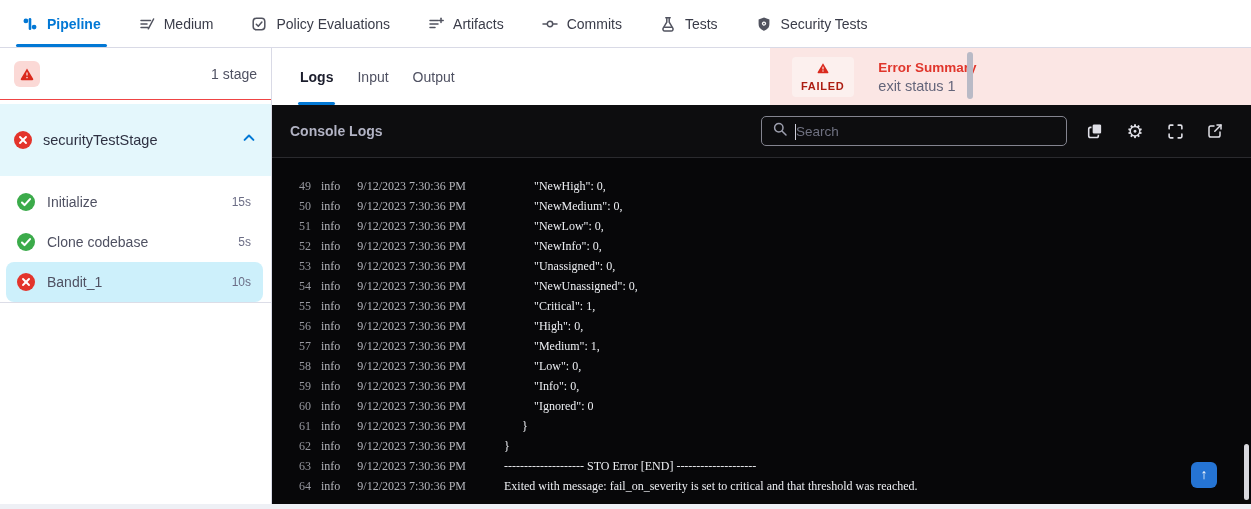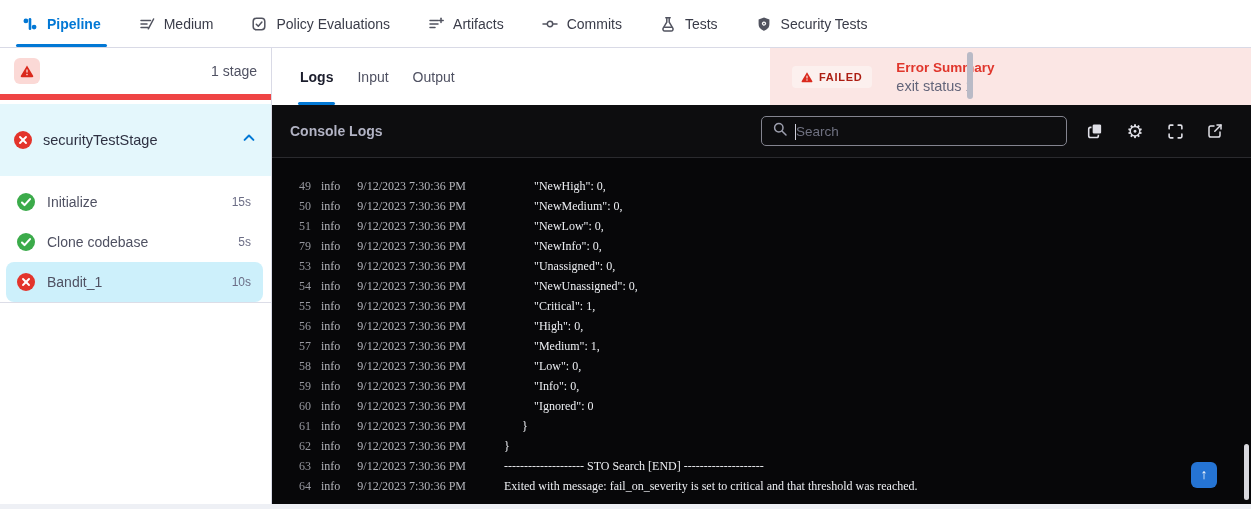--- a/index.html
+++ b/index.html
@@ -18,42 +18,42 @@
   .nav-right .cv-label { font-size:13.5px; color:#1c1e2d; }
   .toggle { width:36px; height:20px; border-radius:10px; background:#0278d5; position:relative; cursor:pointer; }
   .toggle .knob { position:absolute; top:2px; right:2px; width:16px; height:16px; border-radius:50%; background:#fff; }
   .info-circle { width:16px; height:16px; border:1.5px solid #0278d5; border-radius:50%; color:#0278d5; font-size:10px; font-weight:700; display:flex; align-items:center; justify-content:center; font-family:"Liberation Serif", serif; }
 
   
   .layout { flex:1; display:flex; min-height:0; }
 
   
   .sidebar { width:272px; min-width:272px; background:#fff; border-right:1px solid #d9dae6; display:flex; flex-direction:column; }
-  .sidebar-top { height:52px; min-height:52px; border-bottom:6px solid #ef4444; display:flex; align-items:center; justify-content:space-between; padding:0 14px; }
+  .sidebar-top { height:52px; min-height:52px; border-bottom:1px solid #ef4444; display:flex; align-items:center; justify-content:space-between; padding:0 14px; }
   .warn-badge { width:26px; height:26px; border-radius:6px; background:#fbd9d6; display:flex; align-items:center; justify-content:center; }
   .stage-count { font-size:14px; color:#4f5162; }
   .stage-header { margin-top:4px; height:72px; min-height:72px; background:#e4f7fc; display:flex; align-items:center; gap:11px; padding:0 14px; cursor:pointer; }
   .stage-name { flex:1; font-size:14.5px; font-weight:500; color:#2e3142; }
   .status-circle { width:18px; height:18px; min-width:18px; border-radius:50%; display:flex; align-items:center; justify-content:center; }
   .status-circle.success { background:#3bab4a; }
   .status-circle.failed  { background:#e3342b; }
   .steps { margin-top:6px; border-bottom:1px solid #dcdde7; padding-bottom:0; }
   .step { height:40px; display:flex; align-items:center; gap:12px; padding:0 20px 0 17px; cursor:pointer; }
   .step.selected { background:#cdf0fb; border-radius:8px; margin:0 8px 0 6px; padding:0 12px 0 11px; }
   .step-name { flex:1; font-size:14px; color:#4f5162; }
   .step-duration { font-size:12px; color:#6b6d85; }
 
   
   .main { flex:1; display:flex; flex-direction:column; min-width:0; }
   .tabbar { height:57px; min-height:57px; background:#fff; position:relative; display:flex; align-items:stretch; gap:24px; padding-left:28px; }
   .console-tab { display:flex; align-items:center; font-size:14px; color:#4f5162; font-weight:500; position:relative; cursor:pointer; }
   .console-tab.active { color:#1b1d2c; font-weight:700; }
   .console-tab.active::after { content:''; position:absolute; left:-2px; right:-2px; bottom:0; height:3px; background:#0278d5; border-radius:2px; }
   .error-strip { position:absolute; left:498px; right:0; top:0; bottom:0; background:#fbe6e4; display:flex; align-items:center; gap:24px; padding-left:22px; }
-  .failed-badge { display:flex; align-items:center; gap:6px; background:#fcf0ee; border-radius:4px; padding:5px 10px 5px 9px; font-size:11px; font-weight:700; letter-spacing:.7px; color:#ac1d12; }
+  .failed-badge { display:flex; align-items:center; gap:6px; background:#fcf0ee; border-radius:4px; padding:5px 10px 5px 9px; font-size:11px; font-weight:700; letter-spacing:.7px; color:#ac1d12;flex-direction:column; }
   .error-summary .es-title { color:#e0362c; font-size:13.5px; font-weight:600; margin-bottom:3px; }
   .error-summary .es-detail { color:#63657a; font-size:14.5px; }
   .error-scrollbar { position:absolute; left:197px; top:4px; width:6px; height:47px; border-radius:3px; background:#b9bac6; }
 
   
   .console-header { height:53px; min-height:53px; background:#0d0d0f; border-bottom:1px solid #2a2a2e; display:flex; align-items:center; padding:0 26px 0 18px; }
   .console-title { flex:1; color:#b2b3c4; font-size:14px; font-weight:700; }
   .search-box { width:306px; height:30px; border:1px solid #83848f; border-radius:5px; display:flex; align-items:center; gap:8px; padding:0 10px; margin-right:18px; position:relative; background:transparent; }
   .search-box input { flex:1; background:transparent; border:none; outline:none; color:#e5e5ea; font-size:13.5px; font-family:"Liberation Sans", sans-serif; min-width:0; }
   .search-box input::placeholder { color:#6f7180; }
@@ -298,21 +298,21 @@
             <span class="time">9/12/2023 7:30:36 PM</span>
             <span class="msg">          "NewMedium": 0,</span>
           </div>
             <div class="log-line">
             <span class="ln">51</span>
             <span class="lvl">info</span>
             <span class="time">9/12/2023 7:30:36 PM</span>
             <span class="msg">          "NewLow": 0,</span>
           </div>
             <div class="log-line">
-            <span class="ln">79</span>
+            <span class="ln">52</span>
             <span class="lvl">info</span>
             <span class="time">9/12/2023 7:30:36 PM</span>
             <span class="msg">          "NewInfo": 0,</span>
           </div>
             <div class="log-line">
             <span class="ln">53</span>
             <span class="lvl">info</span>
             <span class="time">9/12/2023 7:30:36 PM</span>
             <span class="msg">          "Unassigned": 0,</span>
           </div>
@@ -367,21 +367,21 @@
             <div class="log-line">
             <span class="ln">62</span>
             <span class="lvl">info</span>
             <span class="time">9/12/2023 7:30:36 PM</span>
             <span class="msg">}</span>
           </div>
             <div class="log-line">
             <span class="ln">63</span>
             <span class="lvl">info</span>
             <span class="time">9/12/2023 7:30:36 PM</span>
-            <span class="msg">-------------------- STO Search [END] --------------------</span>
+            <span class="msg">-------------------- STO Error [END] --------------------</span>
           </div>
             <div class="log-line">
             <span class="ln">64</span>
             <span class="lvl">info</span>
             <span class="time">9/12/2023 7:30:36 PM</span>
             <span class="msg">Exited with message: fail_on_severity is set to critical and that threshold was reached.</span>
           </div>
           </div>
         <div class="scroll-top-btn">
             <span>↑</span>

